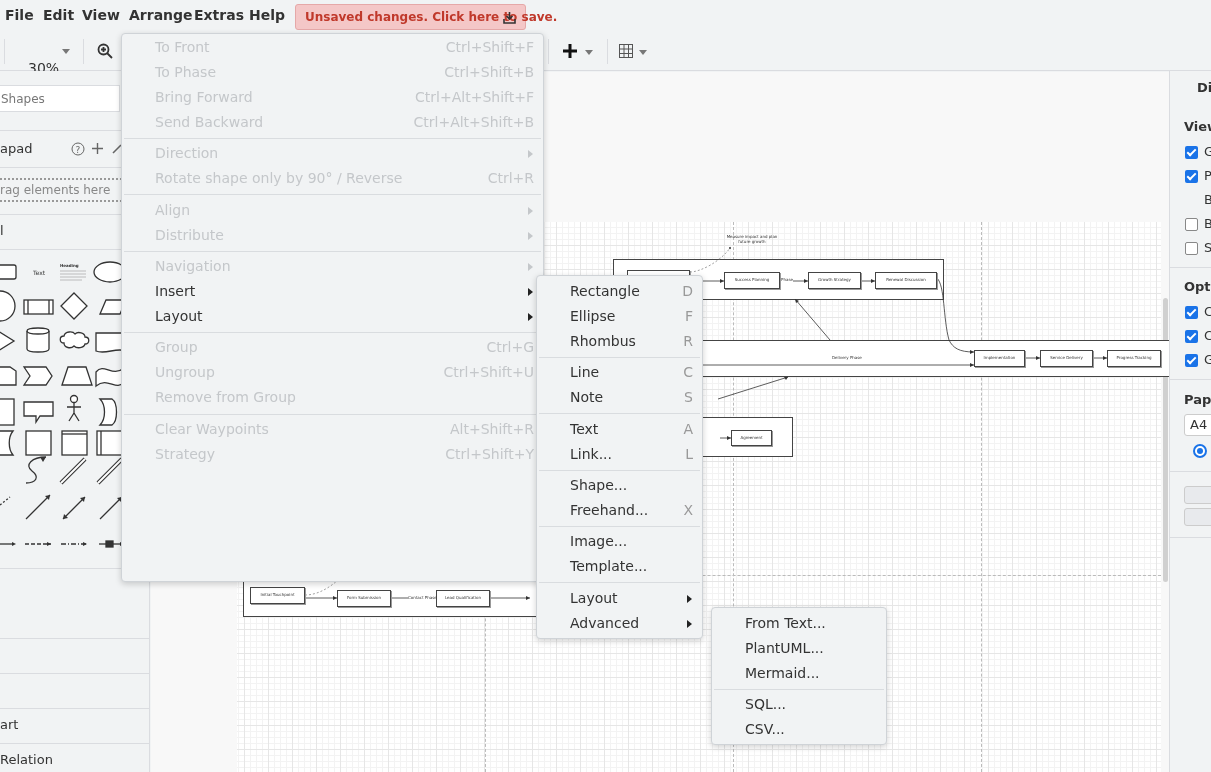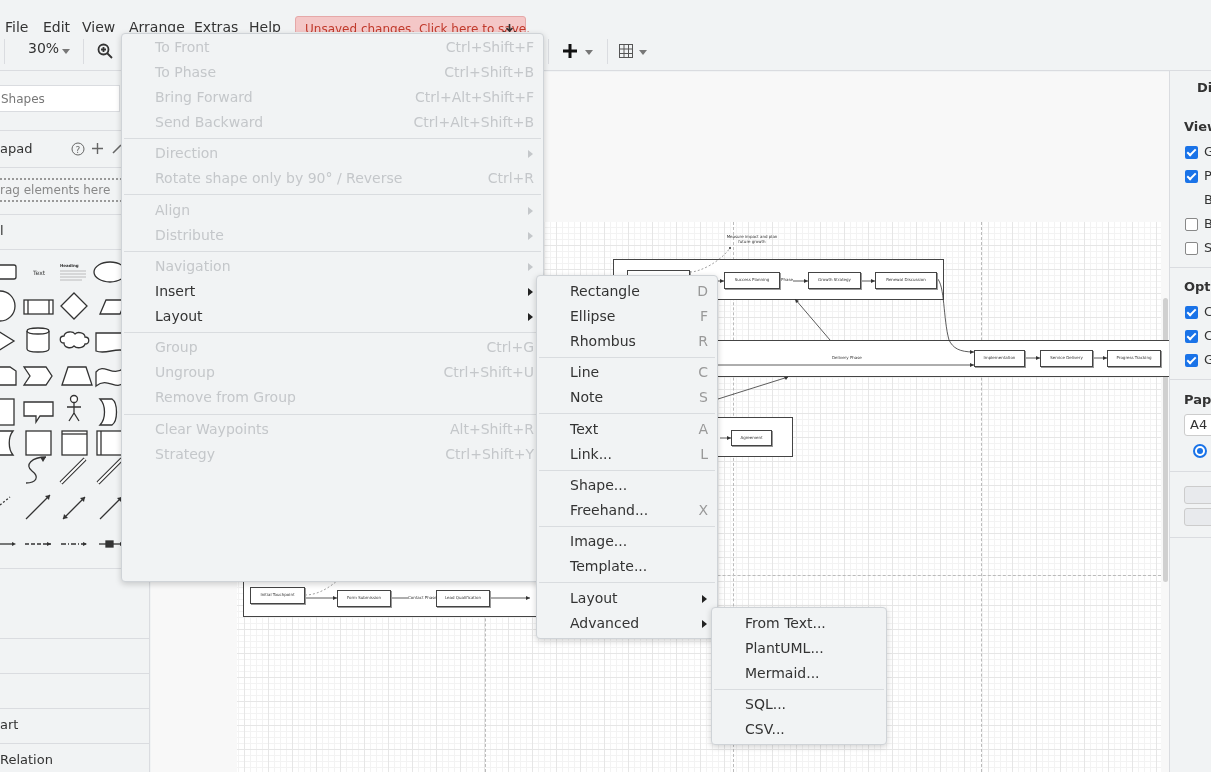--- a/index.html
+++ b/index.html
@@ -1,28 +1,28 @@
 <!DOCTYPE html>
 <html><head>
 <meta charset="utf-8">
 <style>
   * { box-sizing: border-box; margin: 0; padding: 0; }
   html, body { width: 1211px; height: 772px; overflow: hidden; background: #f1f3f4; font-family: "DejaVu Sans", sans-serif; font-size: 14px; color: #333; }
   .app { position: relative; width: 1211px; height: 772px; }
 
   
-  .menubar { position: absolute; left: 0; top: 12px; width: 1211px; height: 32px; background: #f1f3f4; }
+  .menubar { position: absolute; left: 0; top: 0; width: 1211px; height: 32px; background: #f1f3f4; font-weight: bold; }
   .menubar .mi { position: absolute; top: 7px; font-size: 14px; color: #333; cursor: default; }
   .unsaved { position: absolute; left: 295px; top: 4px; width: 231px; height: 26px; background: #f4c7c7; border: 1px solid #e5a8a8; border-radius: 3px; color: #c0392b; font-size: 12px; padding: 5px 0 0 9px; white-space: nowrap; }
   .unsaved svg { position: absolute; right: 9px; top: 6px; }
 
   
   .toolbar { position: absolute; left: 0; top: 32px; width: 1211px; height: 39px; background: #f1f3f4; border-bottom: 1px solid #dadce0; }
   .tb-sep { position: absolute; top: 7px; width: 1px; height: 25px; background: #dadce0; }
-  .zoom-val { position: absolute; left: 18px; top: 8px; font-size: 14px; color: #333; }
+  .zoom-val { position: absolute; left: 18px; top: 28px; font-size: 14px; color: #333; }
   .caret { position: absolute; width: 0; height: 0; border-left: 4px solid transparent; border-right: 4px solid transparent; border-top: 5px solid #777; }
 
   
   .sidebar { position: absolute; left: 0; top: 71px; width: 150px; height: 701px; background: #f1f3f4; border-right: 1px solid #dadce0; overflow: hidden; }
   .search { position: absolute; left: -4px; top: 14px; width: 124px; height: 27px; background: #fff; border: 1px solid #dadce0; font-size: 12px; color: #777; padding: 6px 0 0 4px; }
   .sb-line { position: absolute; left: 0; width: 150px; height: 1px; background: #dadce0; }
   .sb-title { position: absolute; left: 0; font-size: 13px; color: #333; }
   .scratch-drop { position: absolute; left: 0; top: 107px; width: 150px; height: 24px; border-top: 2px dotted #999; border-bottom: 2px dotted #999; font-size: 12px; color: #888; padding: 3px 0 0 0; }
   .shape-grid { position: absolute; left: 0; top: 186px; width: 150px; }
   .sb-section { position: absolute; left: 0; width: 150px; height: 35px; border-top: 1px solid #dadce0; font-size: 13px; color: #333; padding: 8px 0 0 0; }
@@ -391,21 +391,21 @@
     <div class="m-item dis" style="top:383px">
         <span class="lbl">Clear Waypoints</span>
         <span class="sc">Alt+Shift+R</span>
       </div>
     <div class="m-item dis" style="top:408px">
         <span class="lbl">Strategy</span>
         <span class="sc">Ctrl+Shift+Y</span>
       </div>
   </div>
 
-  <div class="menu" style="left:536px;top:275px;width:182px;height:364px">
+  <div class="menu" style="left:536px;top:275px;width:167px;height:364px">
     <div class="m-item en" style="top:3px">
         <span class="lbl">Rectangle</span>
         <span class="sc en-sc">D</span>
       </div>
     <div class="m-item en" style="top:28px">
         <span class="lbl">Ellipse</span>
         <span class="sc en-sc">F</span>
       </div>
     <div class="m-item en" style="top:53px">
         <span class="lbl">Rhombus</span>

